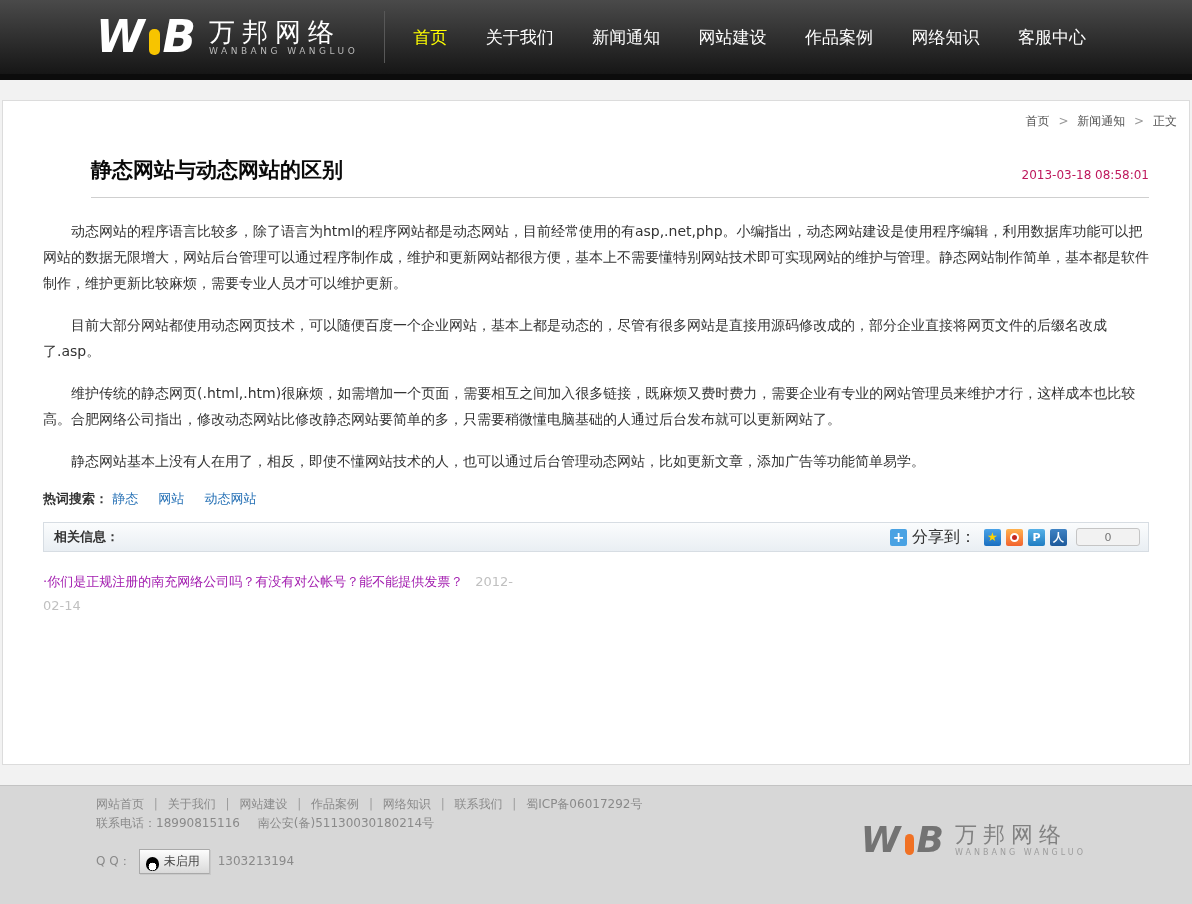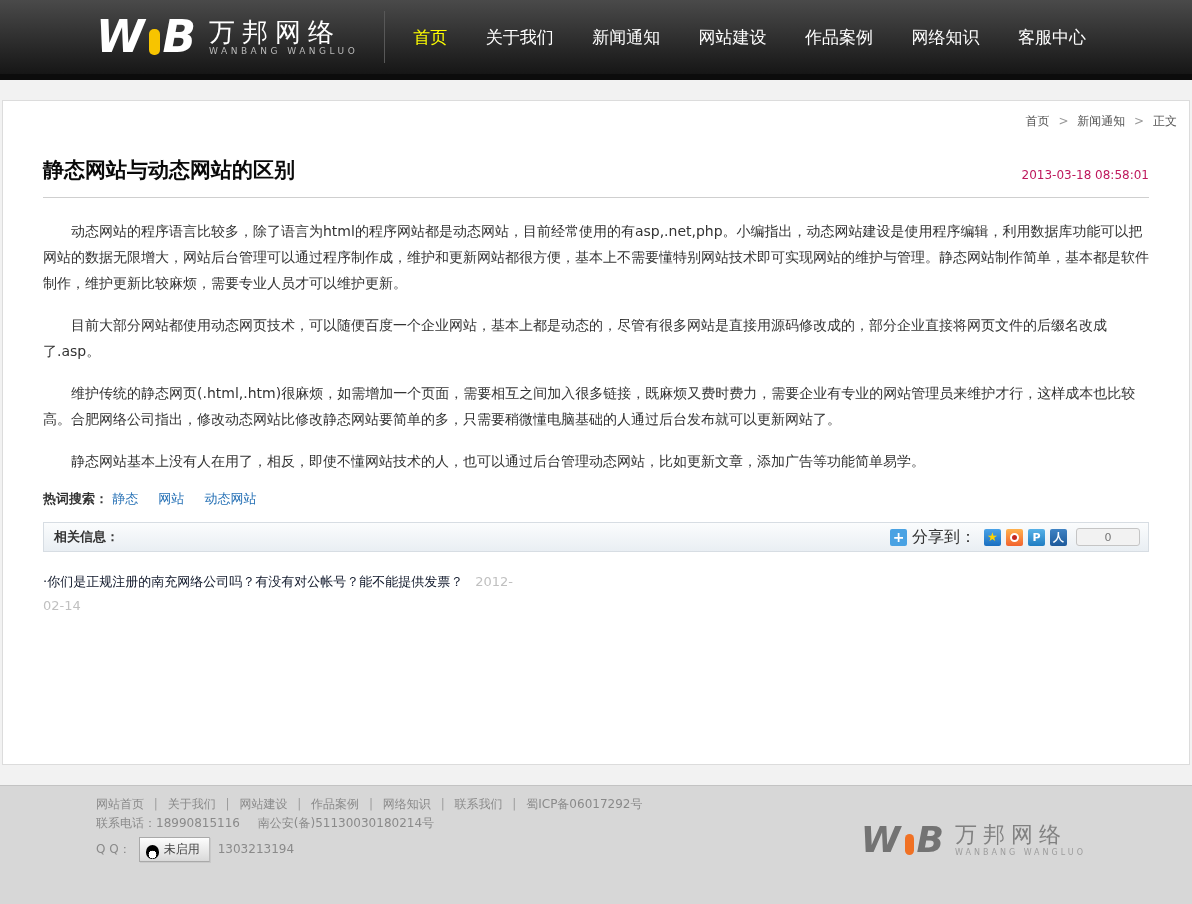--- a/index.html
+++ b/index.html
@@ -56,21 +56,21 @@
   }
   .breadcrumb {
     text-align: right; font-size: 12px; color: #555;
     padding-top: 12px; margin-right: -28px;
   }
   .breadcrumb .crumb { cursor: pointer; }
   .breadcrumb .sep { color: #999; margin: 0 5px; }
 
   .title-row {
     display: flex; justify-content: space-between; align-items: flex-end;
-    margin-top: 26px; border-bottom: 1px solid #cfcfcf; padding-bottom: 13px;
+    margin-top: 26px; border-bottom: 1px solid #cfcfcf; padding-bottom: 13px; margin-left: 48px;
   }
   .article-title { font-size: 21px; font-weight: bold; color: #0a0a0a; margin: 0; }
   .article-date { font-size: 12px; color: #be185d; padding-bottom: 2px; }
 
   .article-body { margin-top: 20px; }
   .article-body p {
     font-size: 14px; color: #333; line-height: 26px;
     text-indent: 2em; margin: 0 0 16px 0;
   }
 
@@ -103,36 +103,36 @@
     width: 64px; height: 18px; margin-left: 4px;
     background: #f2f2f2; border: 1px solid #c5c5c5; border-radius: 3px;
     font-size: 11px; color: #777; text-align: center; line-height: 17px;
     cursor: pointer;
   }
 
   .related-item {
     margin-top: 18px; font-size: 13px; line-height: 24px;
     width: 480px;
   }
-  .related-item-title { color: #0f172a; cursor: pointer; }
+  .related-item-title { color: #a21caf; cursor: pointer; }
   .related-item-date { color: #c0c0c0; margin-left: 8px; }
 
   
   .footer {
     margin-top: 20px; height: 119px;
     background: #d7d7d7; border-top: 1px solid #c3c3c3;
   }
   .footer-inner {
     width: 1000px; margin: 0 auto; position: relative;
     padding-top: 9px; font-size: 12px; color: #8a8a8a;
   }
   .footer-line { line-height: 19px; }
   .footer-link { color: #8a8a8a; cursor: pointer; text-decoration: none; }
   .footer-div { color: #9c9c9c; margin: 0 6px; }
-  .qq-line { display: flex; align-items: center; margin-top: 4px; }
+  .qq-line { display: flex; align-items: center; margin-top: 16px; }
   .qq-btn {
     display: inline-flex; align-items: flex-end; gap: 5px;
     background: linear-gradient(#fdfdfd, #d9d9d9);
     border: 1px solid #a9a9a9; border-right-color: #bbb;
     padding: 2px 9px 2px 6px; margin: 0 8px;
     font-size: 12px; color: #444; cursor: pointer;
     box-shadow: 1px 1px 0 #c9c9c9;
   }
   .penguin {
     width: 13px; height: 14px; border-radius: 50% 50% 46% 46%;

